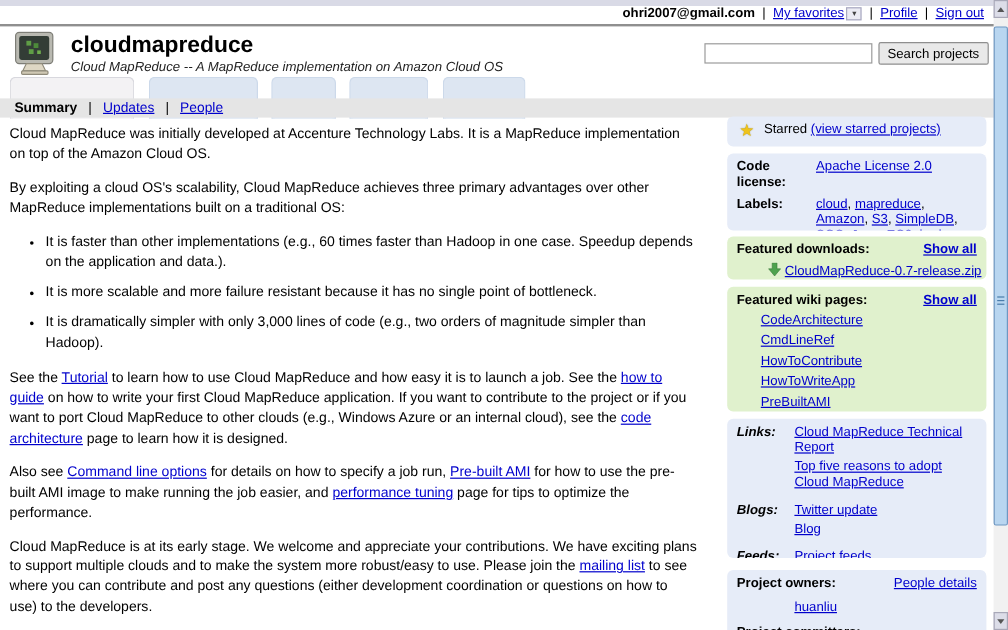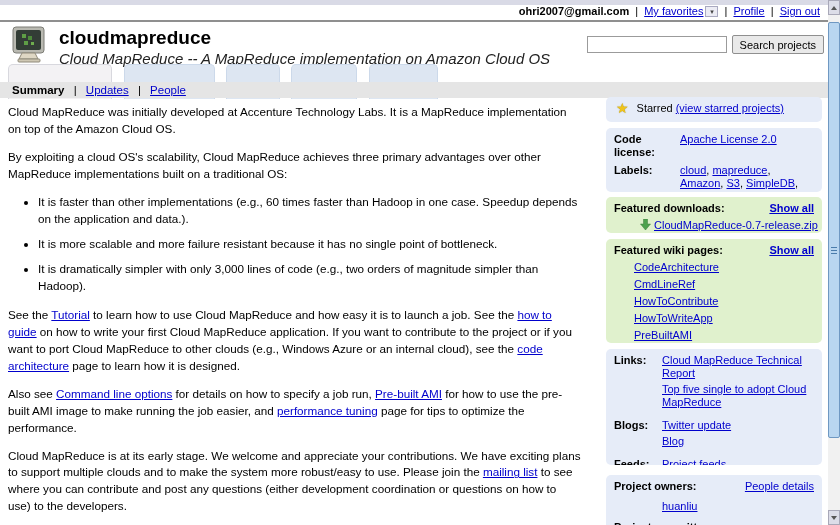--- a/index.html
+++ b/index.html
@@ -22,21 +22,21 @@
     display:inline-block; width:13px; height:11px; background:#ececf4; border:1px solid #a9a9c0;
     font-size:7px; line-height:9px; text-align:center; color:#444; vertical-align:1px; margin-left:2px; cursor:pointer;
   }
   .account-rule { position:absolute; top:20px; left:0; width:840px; height:2px; background:#8f8f8f; }
 
   
   .project-header { position:absolute; top:26px; left:10px; display:flex; align-items:flex-start; }
   .logo { width:40px; height:38px; margin-right:9px; }
   .title-block { padding-top:2px; }
   .project-title { font-size:19px; font-weight:bold; line-height:20px; }
-  .project-tagline { font-size:15px; font-style:italic; color:#222; margin-top:2px; }
+  .project-tagline { font-size:11px; font-style:italic; color:#222; margin-top:2px; }
   .search-area { position:absolute; top:35px; right:16px; display:flex; align-items:center; }
   .search-input {
     width:140px; height:17px; border:1px solid #9b9b9b; font-size:11px; padding:1px 3px;
     font-family:"Liberation Sans", sans-serif;
   }
   .search-btn {
     height:19px; margin-left:5px; font-size:11px; padding:1px 7px;
     background:#e9e9e9; border:1px solid #8f8f8f; border-radius:2px; cursor:pointer;
     font-family:"Liberation Sans", sans-serif; color:#000;
   }
@@ -83,21 +83,21 @@
   .meta-label { width:66px; font-weight:bold; flex:none; }
   .meta-value { flex:1; }
 
   .sbox-header { font-weight:bold; }
   .show-all { float:right; font-weight:bold; }
   .dl-item { margin:4px 0 11px 26px; white-space:nowrap; }
   .dl-icon { vertical-align:-2px; margin-right:3px; }
   .ll-item { margin:4px 0 0 20px; }
 
   .res-row { display:flex; margin-bottom:7px; }
-  .res-label { width:48px; font-weight:bold; flex:none; }
+  .res-label { width:48px; font-weight:bold; flex:none;font-style:italic; }
   .res-links { flex:1; }
   .res-links .ll-item { margin:0 0 3px 0; }
 
   .people-head { display:flex; justify-content:space-between; }
   .people-label { font-weight:bold; }
   .owner-item { margin:7px 0 0 48px; }
   .committers-label { font-weight:bold; margin-top:8px; }
 
   
   .scrollbar { position:absolute; right:0; top:0; width:12px; height:525px; background:#f1f1f1; }
@@ -223,21 +223,21 @@
         <div class="ll-item"><a href="#" class="lnk">HowToWriteApp</a></div>
         <div class="ll-item"><a href="#" class="lnk">PreBuiltAMI</a></div>
       </div>
   </div>
 
   <div class="sbox blue box-resources">
     <div class="res-row">
       <span class="res-label">Links:</span>
       <span class="res-links">
           <div class="ll-item"><a href="#" class="lnk">Cloud MapReduce Technical Report</a></div>
-          <div class="ll-item"><a href="#" class="lnk">Top five single to adopt Cloud MapReduce</a></div>
+          <div class="ll-item"><a href="#" class="lnk">Top five reasons to adopt Cloud MapReduce</a></div>
         </span>
     </div>
     <div class="res-row">
       <span class="res-label">Blogs:</span>
       <span class="res-links">
           <div class="ll-item"><a href="#" class="lnk">Twitter update</a></div>
           <div class="ll-item"><a href="#" class="lnk">Blog</a></div>
         </span>
     </div>
     <div class="res-row">

